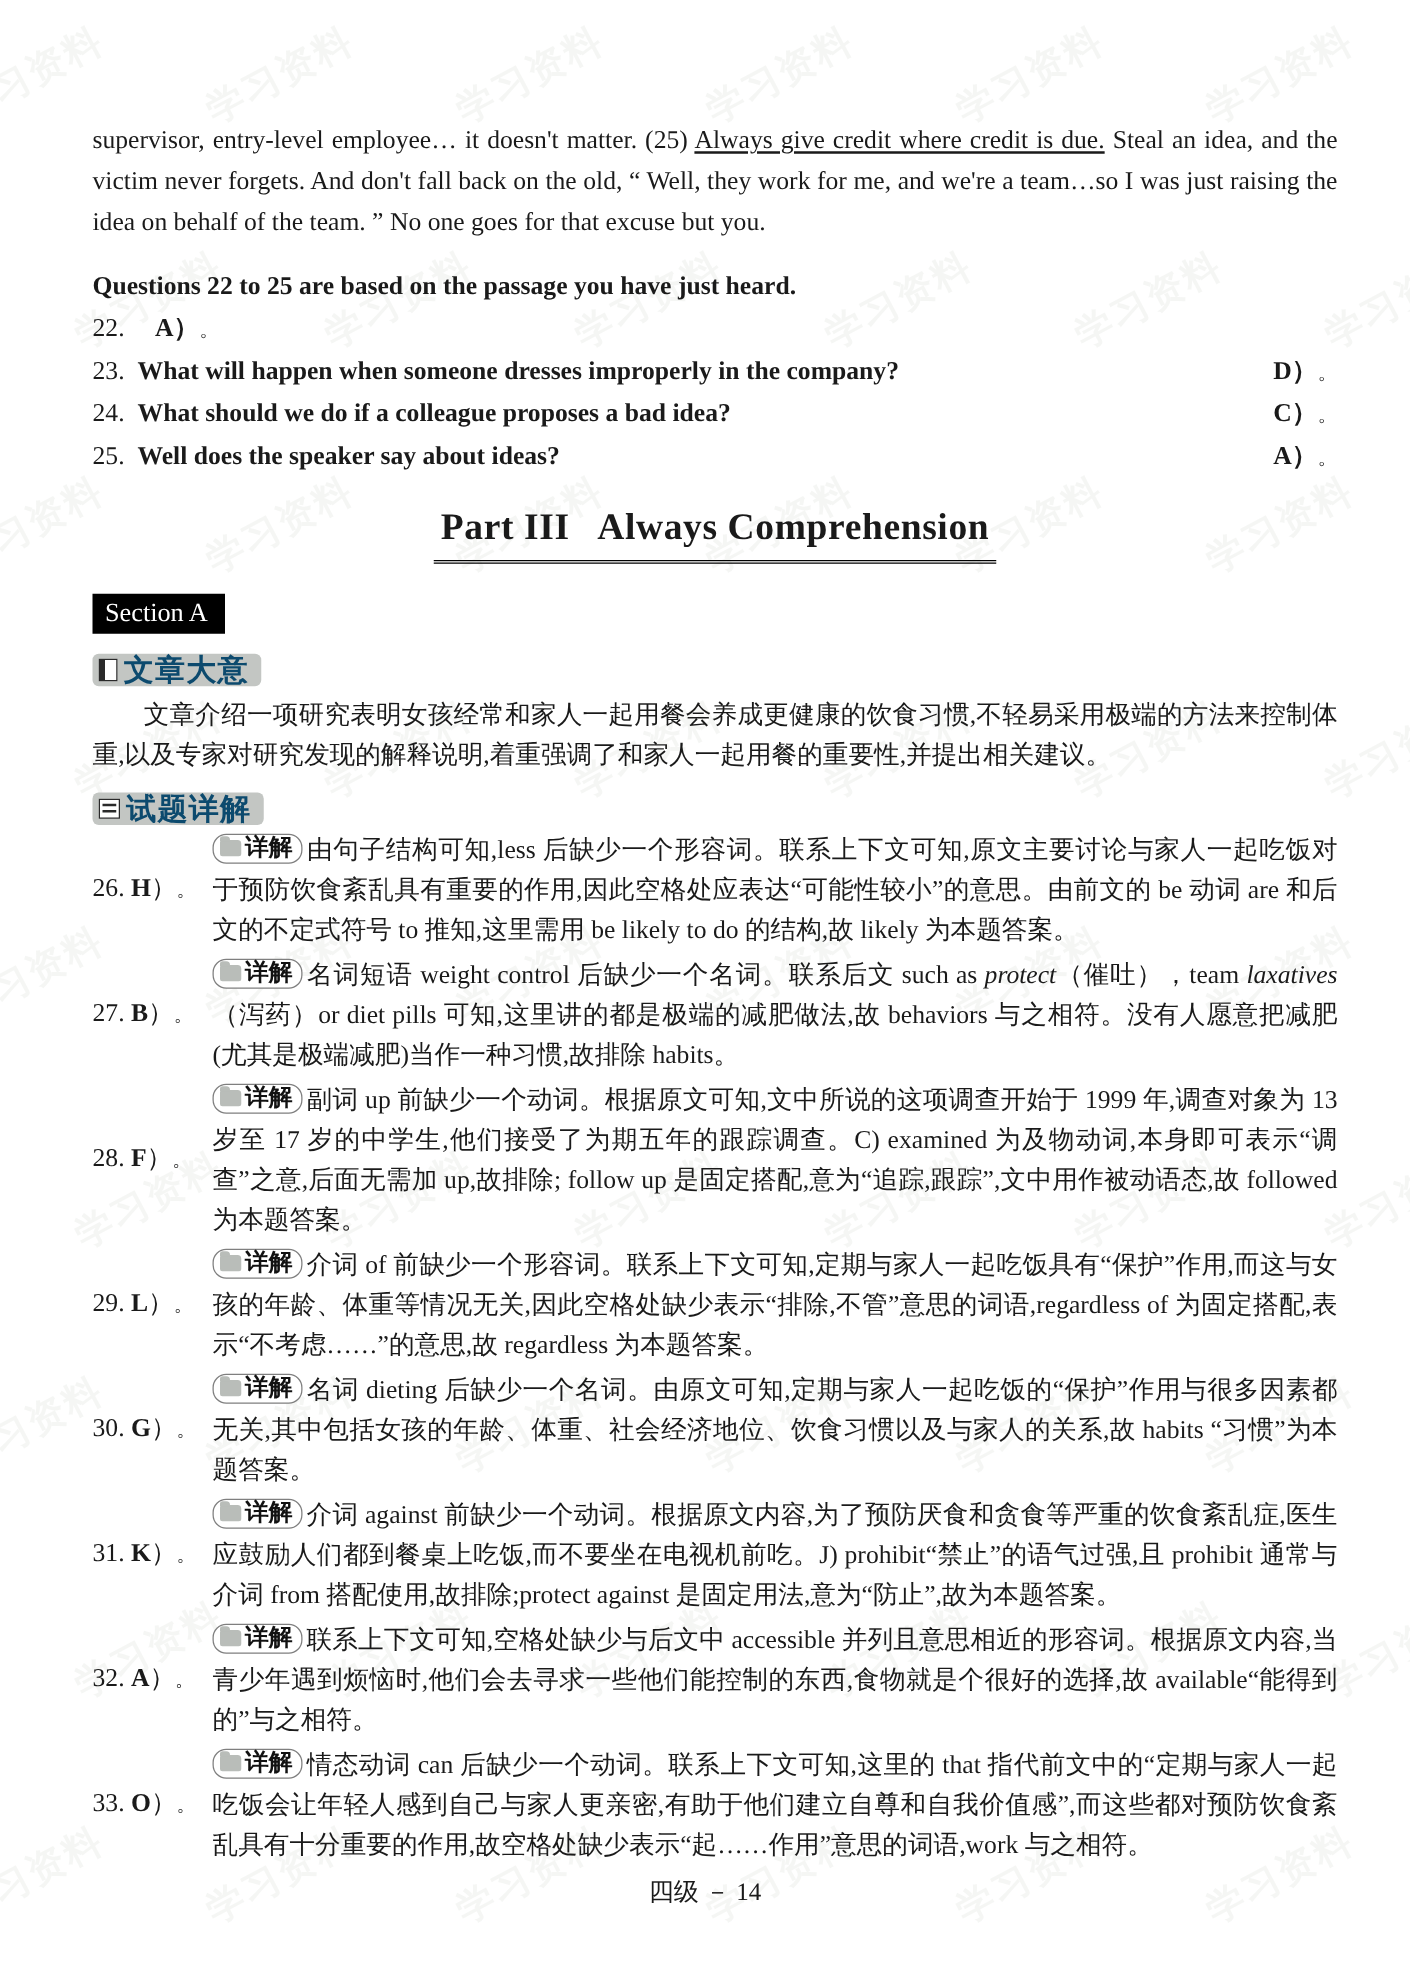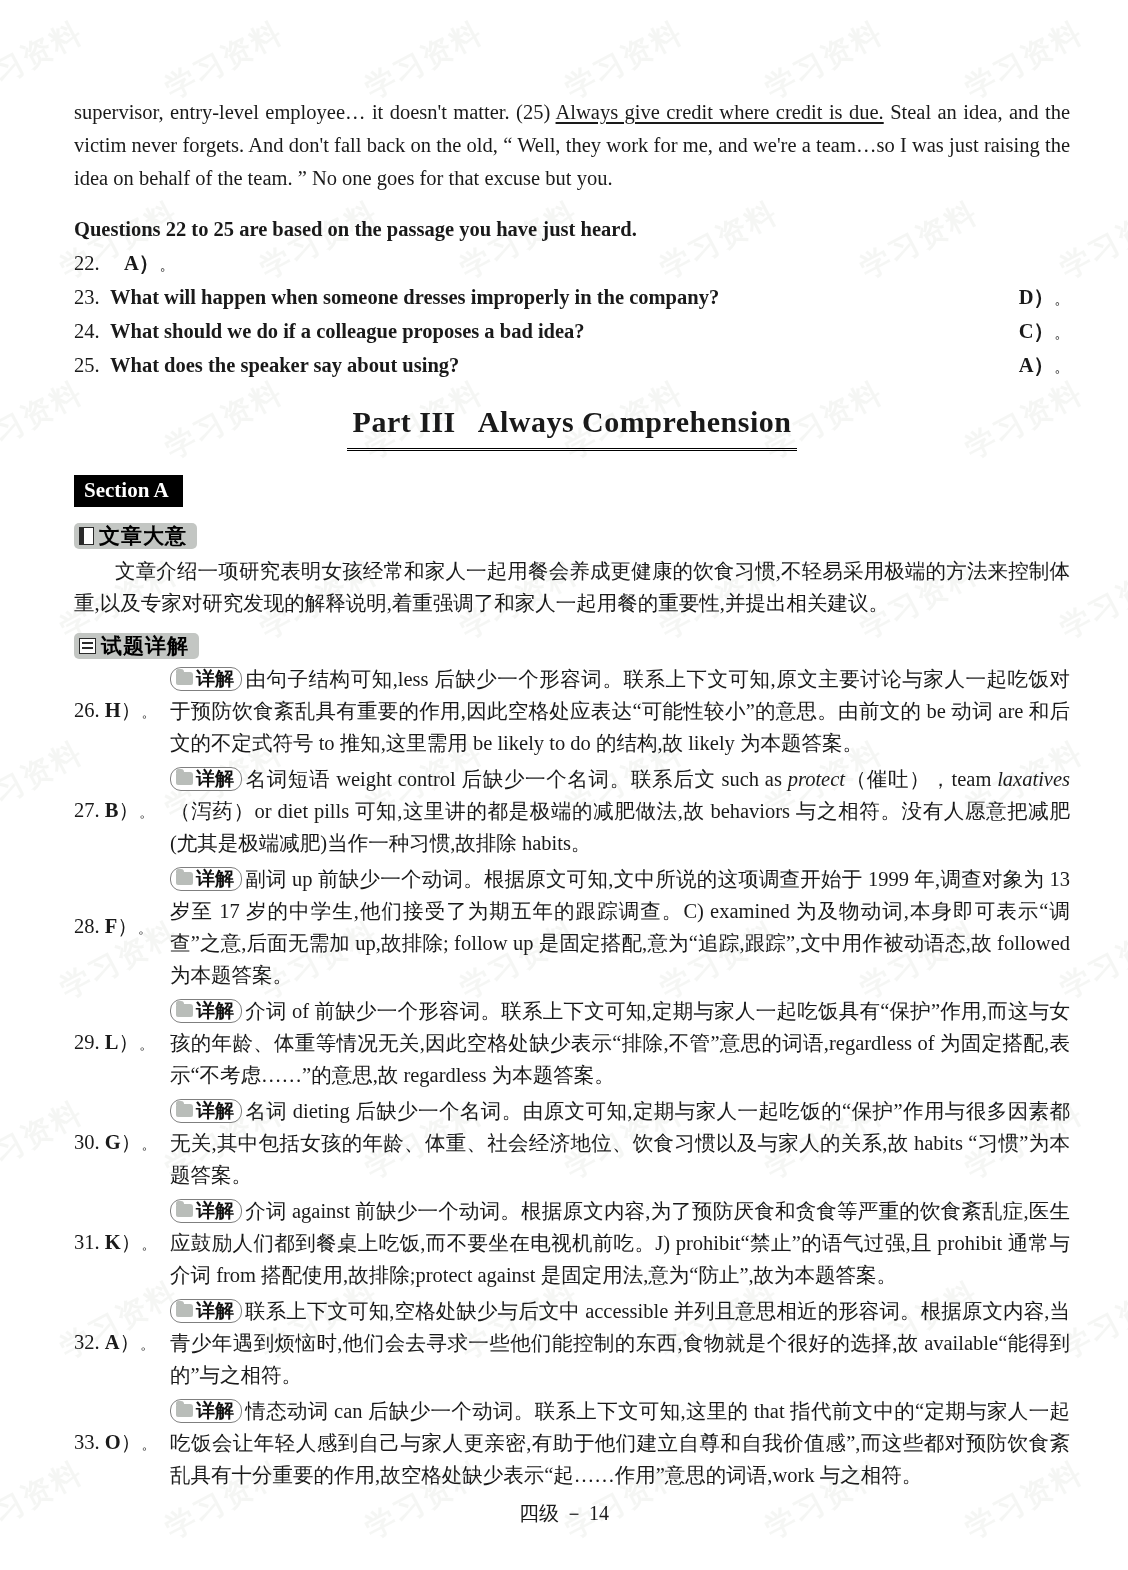--- a/index.html
+++ b/index.html
@@ -92,38 +92,38 @@
     line-height: 38px;
   }
   .part-heading .gap { display: inline-block; width: 22px; }
 
   
   .section-a {
     display: inline-block;
     background: #000;
     color: #fff;
     font-size: 21px;
-    font-weight: bold;
+    font-weight: normal;
     padding: 3px 14px 4px 10px;
     margin: 24px 0 10px 0;
     line-height: 25px;
   }
 
   
   .pill {
     display: inline-flex;
     align-items: center;
     gap: 5px;
     background: #c3c6c3;
     border-radius: 5px;
     padding: 2px 10px 2px 5px;
     font-family: "DejaVu Sans", "Liberation Sans", sans-serif;
-    font-size: 21px;
-    font-weight: bold;
-    color: #000000;
+    font-size: 24px;
+    font-weight: bold;
+    color: #0c4a6e;
     line-height: 22px;
     letter-spacing: 1px;
   }
   .pill-row { margin: 6px 0 2px 0; }
   .pill-row.second { margin-top: 14px; }
 
   .ico-note {
     width: 15px; height: 18px;
     background: #fff;
     border: 1.5px solid #2a2a2a;
@@ -299,21 +299,21 @@
     <span class="qtext">What will happen when someone dresses improperly in the company?</span>
     <span class="qans"><span>D）</span><span class="cn">。</span></span>
   </div>
   <div class="qrow">
     <span class="qnum">24.</span>
     <span class="qtext">What should we do if a colleague proposes a bad idea?</span>
     <span class="qans"><span>C）</span><span class="cn">。</span></span>
   </div>
   <div class="qrow">
     <span class="qnum">25.</span>
-    <span class="qtext">What does the speaker say about using?</span>
+    <span class="qtext">Well does the speaker say about ideas?</span>
     <span class="qans"><span>A）</span><span class="cn">。</span></span>
   </div>
 
   
   <div class="part-heading-wrap">
     <div class="part-heading"><span>Part III</span><span class="gap"></span><span>Always Comprehension</span></div>
   </div>
 
   
   <div class="section-a">Section A</div>

